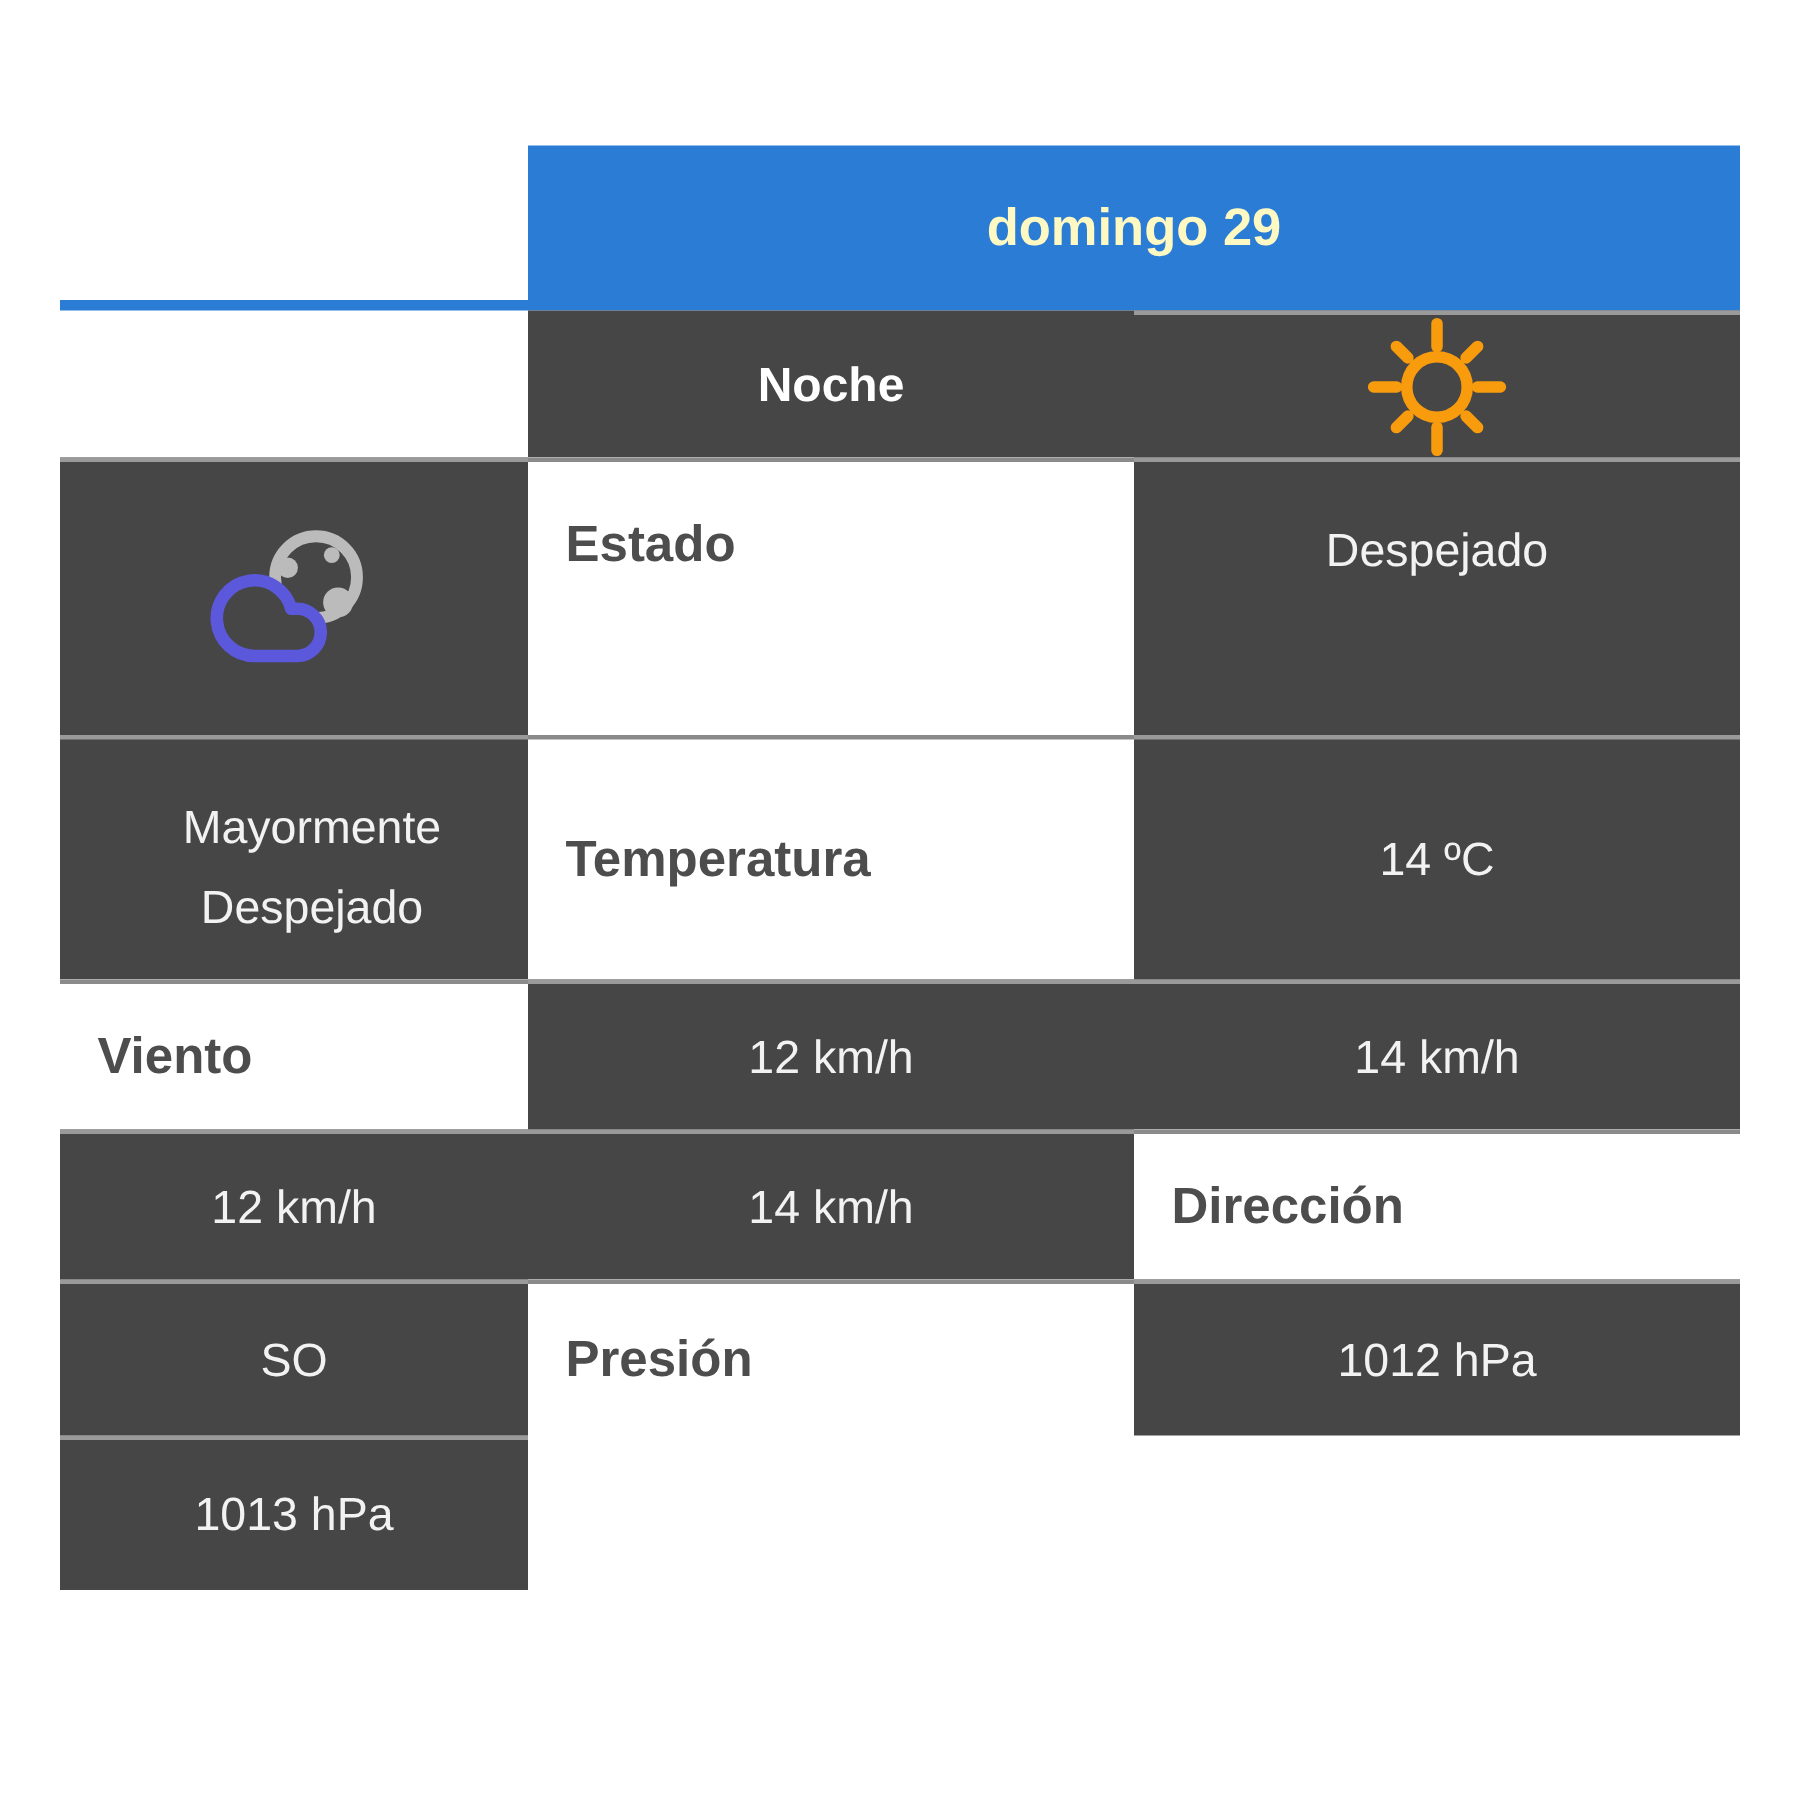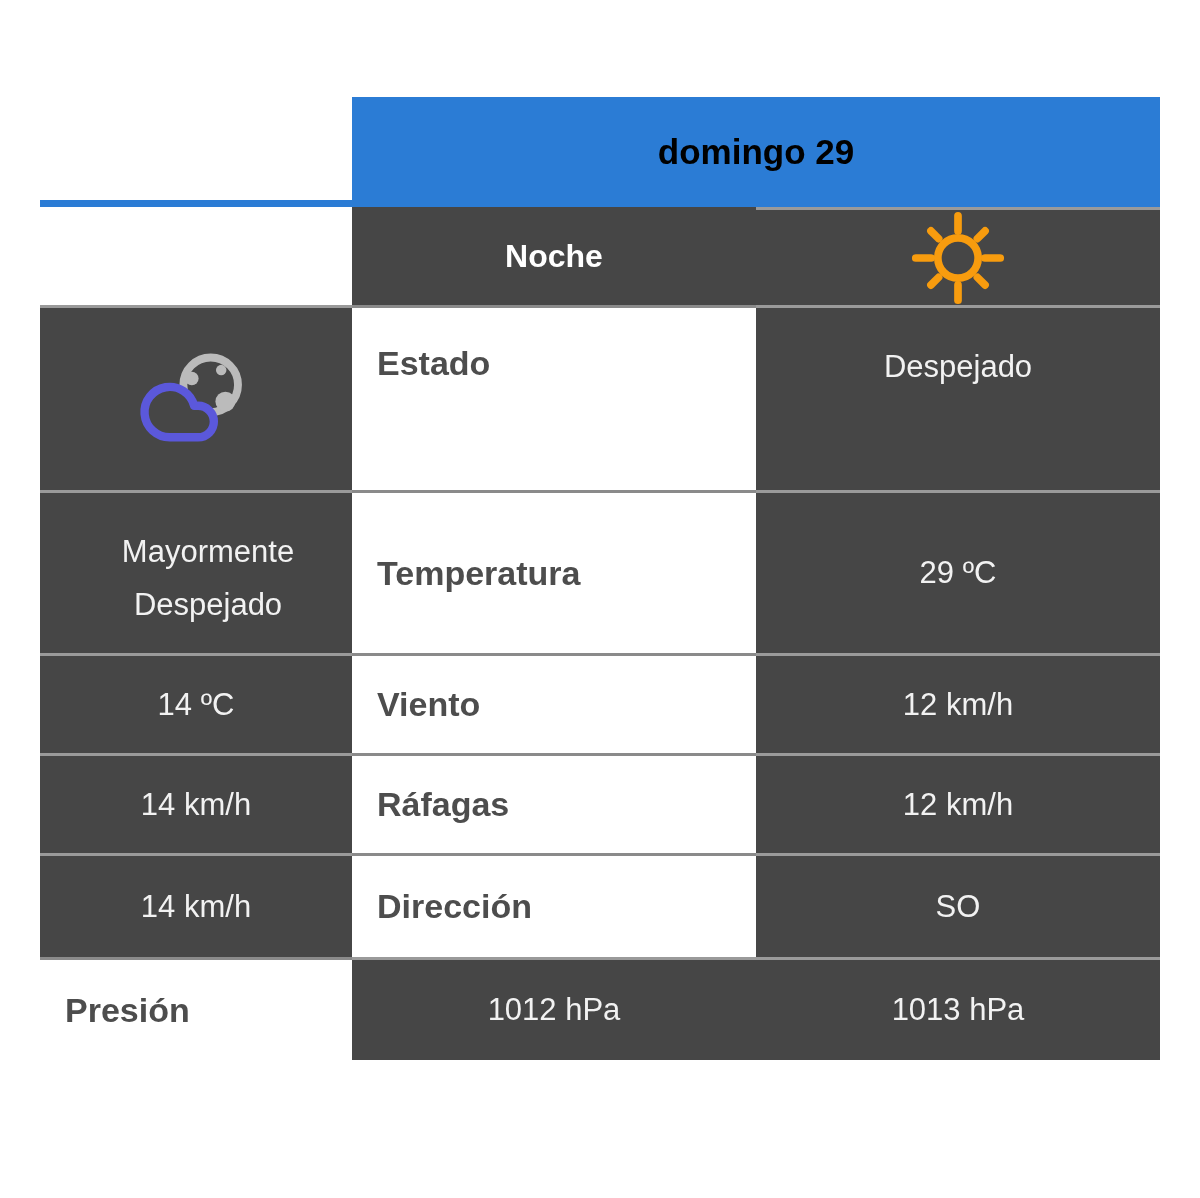--- a/index.html
+++ b/index.html
@@ -17,21 +17,21 @@
     grid-template-rows:110px 98px 185px 163px 100px 100px 104px 103px 100px;
   }
   .cell{box-sizing:border-box;}
   .lbl-head{
     background:#ffffff;
     border-bottom:7px solid #2b7cd5;
   }
   .blue-head{
     grid-column:2 / span 2;
     background:#2b7cd5;
-    color:#000000;
+    color:#fef9c3;
     font-size:35px;font-weight:bold;
     display:flex;align-items:center;justify-content:center;
   }
   .dark{background:#464646;}
   .subhead{
     color:#ffffff;font-size:32px;font-weight:bold;
     display:flex;align-items:center;justify-content:center;
   }
   .lbl{
     background:#ffffff;color:#4d4d4d;
@@ -87,28 +87,26 @@
         <circle cx="84" cy="52" r="9.5" fill="#bbbbbb"></circle>
         <path d="M54 30h-3.78A24 24 0 1 0 27 60h27a15 15 0 0 0 0-30z" transform="translate(4,26)" fill="#464646" stroke="#5b58db" stroke-width="8" stroke-linejoin="round"></path>
       </svg>
     </div>
 
     <div class="cell lbl top">Estado</div>
     <div class="cell dark val top">Despejado</div>
     <div class="cell dark val top wrap2">Mayormente Despejado</div>
 
     <div class="cell lbl">Temperatura</div>
-    <div class="cell dark val">29 ºC</div>
     <div class="cell dark val">14 ºC</div>
 
     <div class="cell lbl">Viento</div>
     <div class="cell dark val">12 km/h</div>
     <div class="cell dark val">14 km/h</div>
 
-    <div class="cell lbl">Ráfagas</div>
     <div class="cell dark val">12 km/h</div>
     <div class="cell dark val">14 km/h</div>
 
     <div class="cell lbl">Dirección</div>
     <div class="cell dark val">SO</div>
 
     <div class="cell lbl">Presión</div>
     <div class="cell dark val">1012 hPa</div>
     <div class="cell dark val">1013 hPa</div>
 

